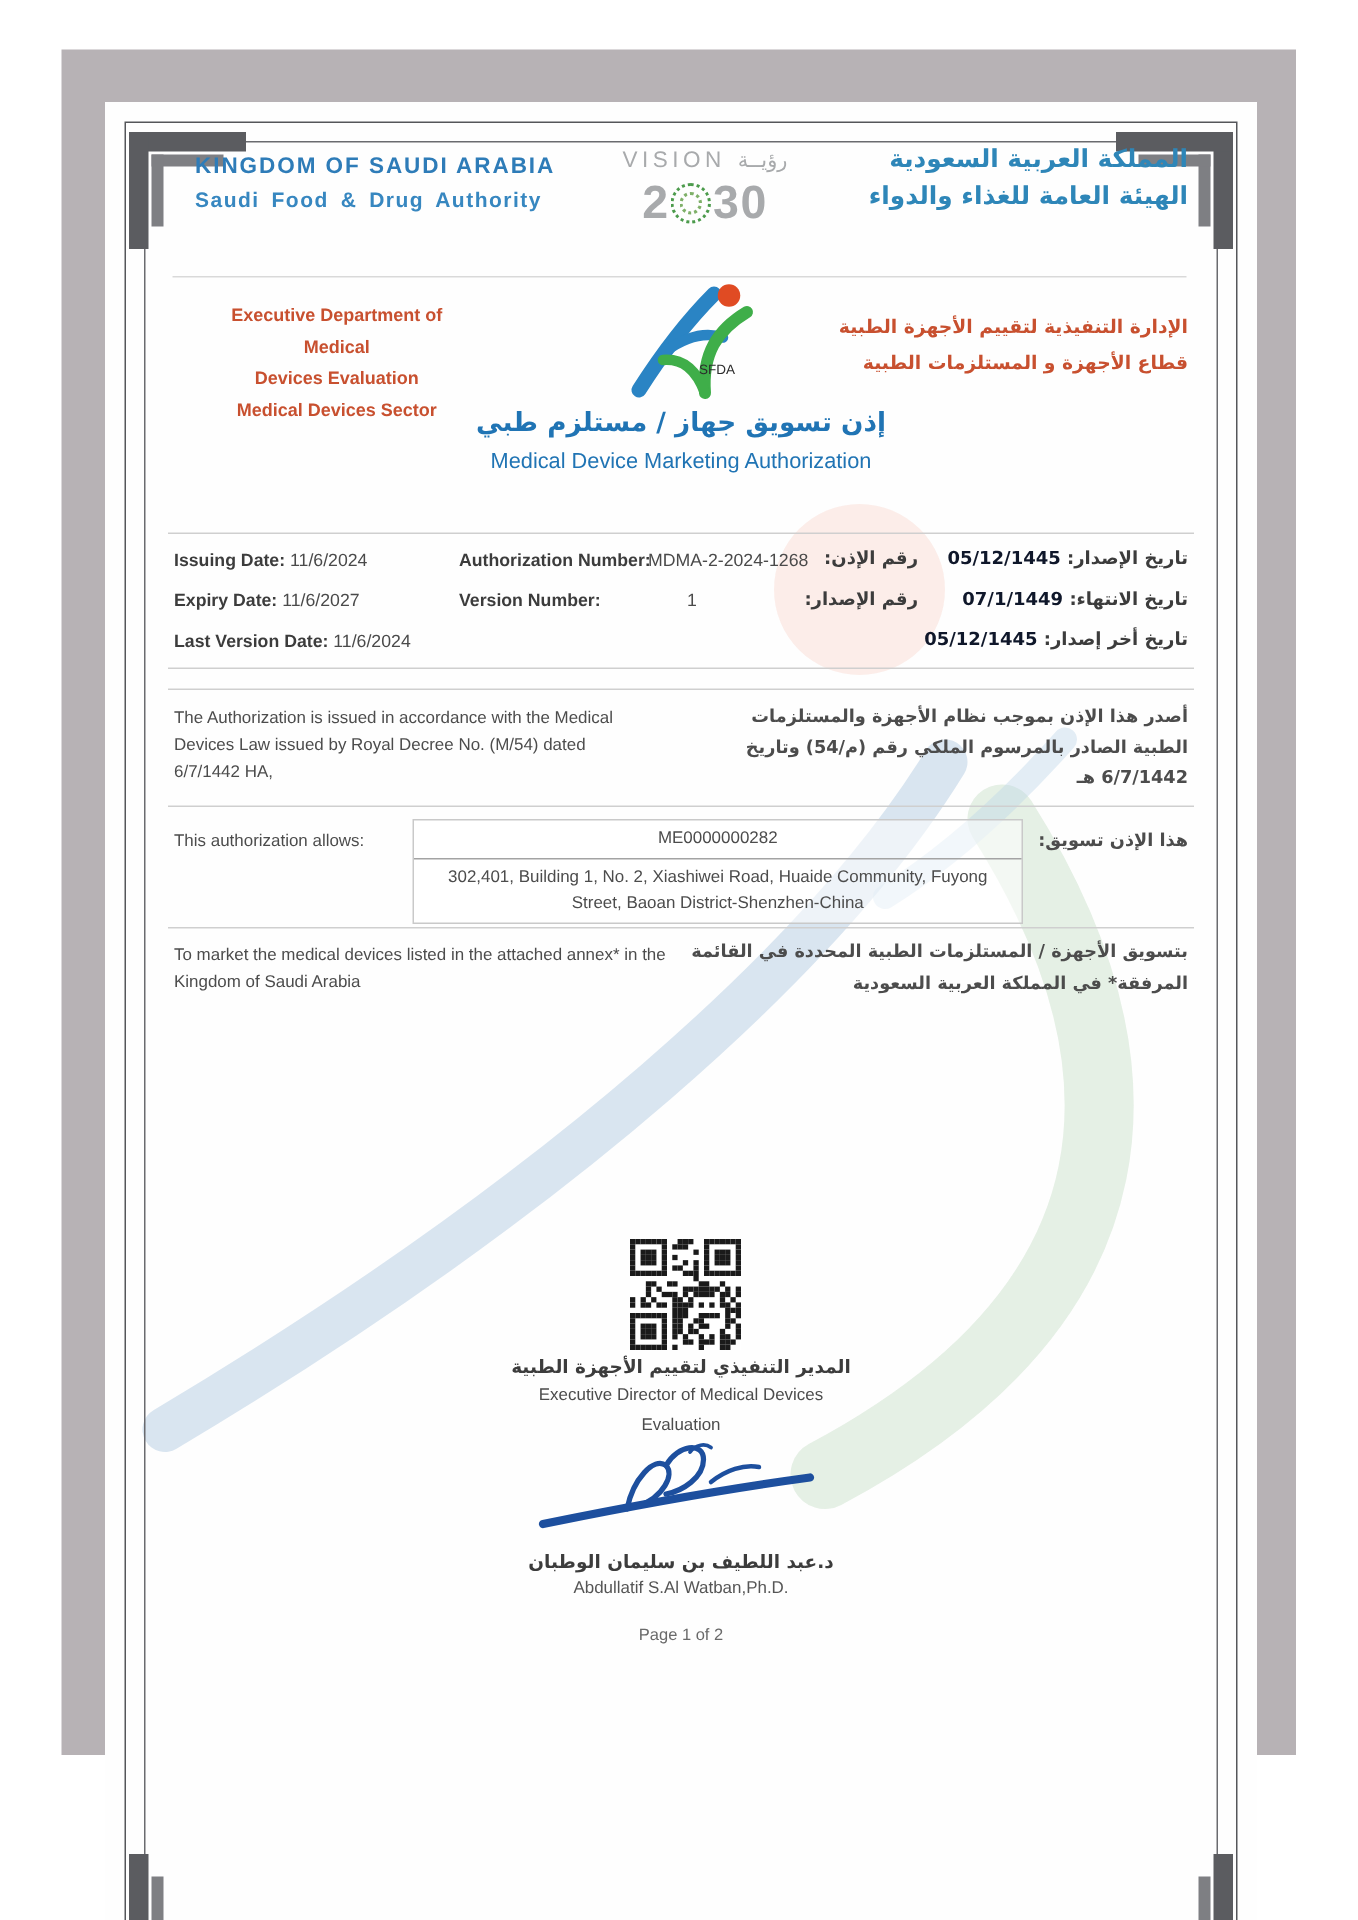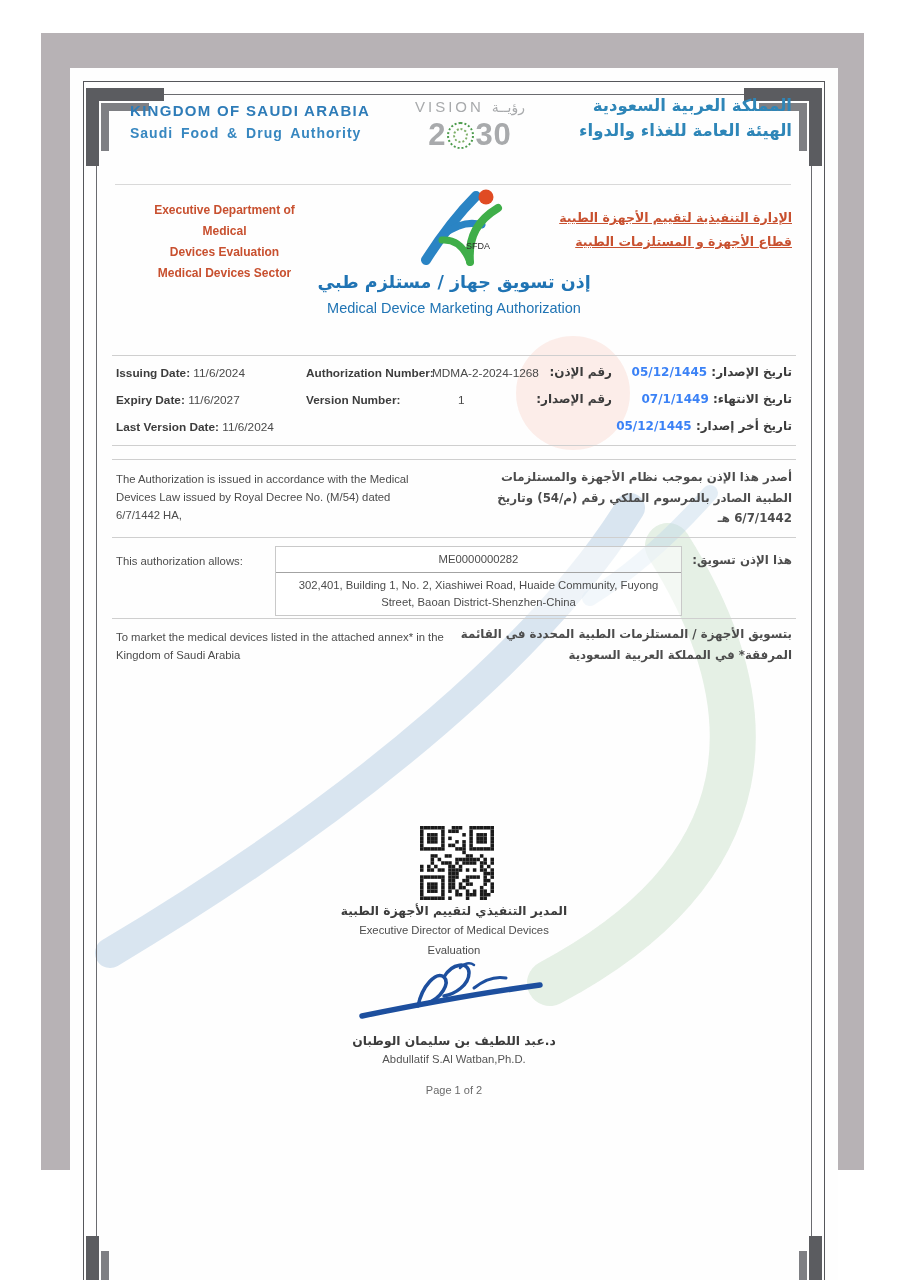--- a/index.html
+++ b/index.html
@@ -37,35 +37,35 @@
   .vision .line2{margin-top:2px;font-size:31px;font-weight:bold;letter-spacing:1px;
                  display:flex;justify-content:center;align-items:center;gap:1px;}
   .emblem{position:relative;width:27px;height:27px;display:inline-block;}
   .emblem .ring{position:absolute;inset:0;border:2.6px dotted #4c9b4c;border-radius:50%;}
   .emblem .ring2{position:absolute;inset:6px;border:2.2px dotted #7fb069;border-radius:50%;}
 
   .divider{left:45px;top:116px;width:676px;height:1px;background:#d9d9d9;}
 
   .dept-en{left:62px;top:132px;width:185px;text-align:center;font-size:12px;font-weight:bold;
            color:#c8502f;line-height:1.75;}
-  .dept-ar{right:46px;top:138px;text-align:right;font-size:12.5px;font-weight:bold;color:#c8502f;line-height:1.9;text-decoration:underline;}
+  .dept-ar{right:46px;top:138px;text-align:right;font-size:12.5px;font-weight:bold;color:#c8502f;line-height:1.9;}
 
   .sfda{left:340px;top:116px;}
 
   .title-ar{left:0;top:204px;width:768px;text-align:center;font-size:17.5px;font-weight:bold;color:#2074b4;}
   .title-en{left:0;top:232px;width:768px;text-align:center;font-size:14.5px;color:#2074b4;}
 
   .hline{height:1px;background:#cfcfcf;left:42px;width:684px;}
   .pink-circle{left:446px;top:268px;width:114px;height:114px;border-radius:50%;
                background:#fbe7e1;opacity:.75;z-index:1;}
 
   .meta-en{font-size:11.8px;color:#4a4a4a;white-space:nowrap;}
   .meta-en b{color:#3c3c3c;}
   .meta-ar{font-size:12px;color:#3c3c3c;font-weight:bold;white-space:nowrap;text-align:right;}
-  .meta-ar .val{font-weight:bold;color:#3b82f6;}
+  .meta-ar .val{font-weight:bold;color:#0f172a;}
 
   .body-en{font-size:11.3px;color:#4c4c4c;line-height:1.6;}
   .body-ar{font-size:11.8px;color:#4c4c4c;line-height:1.75;text-align:right;font-weight:bold;}
 
   .holder-table{left:205px;top:478px;width:405px;border:1px solid #c9c9c9;background:rgba(255,255,255,.55);}
   .holder-table .row{border-bottom:1px solid #a3a3a3;text-align:center;font-size:11.3px;color:#4c4c4c;
                      padding:4px 6px;line-height:1.5;}
   .holder-table .row:last-child{border-bottom:none;}
 
   .qr{left:350px;top:758px;width:74px;height:74px;background:#fff;}

